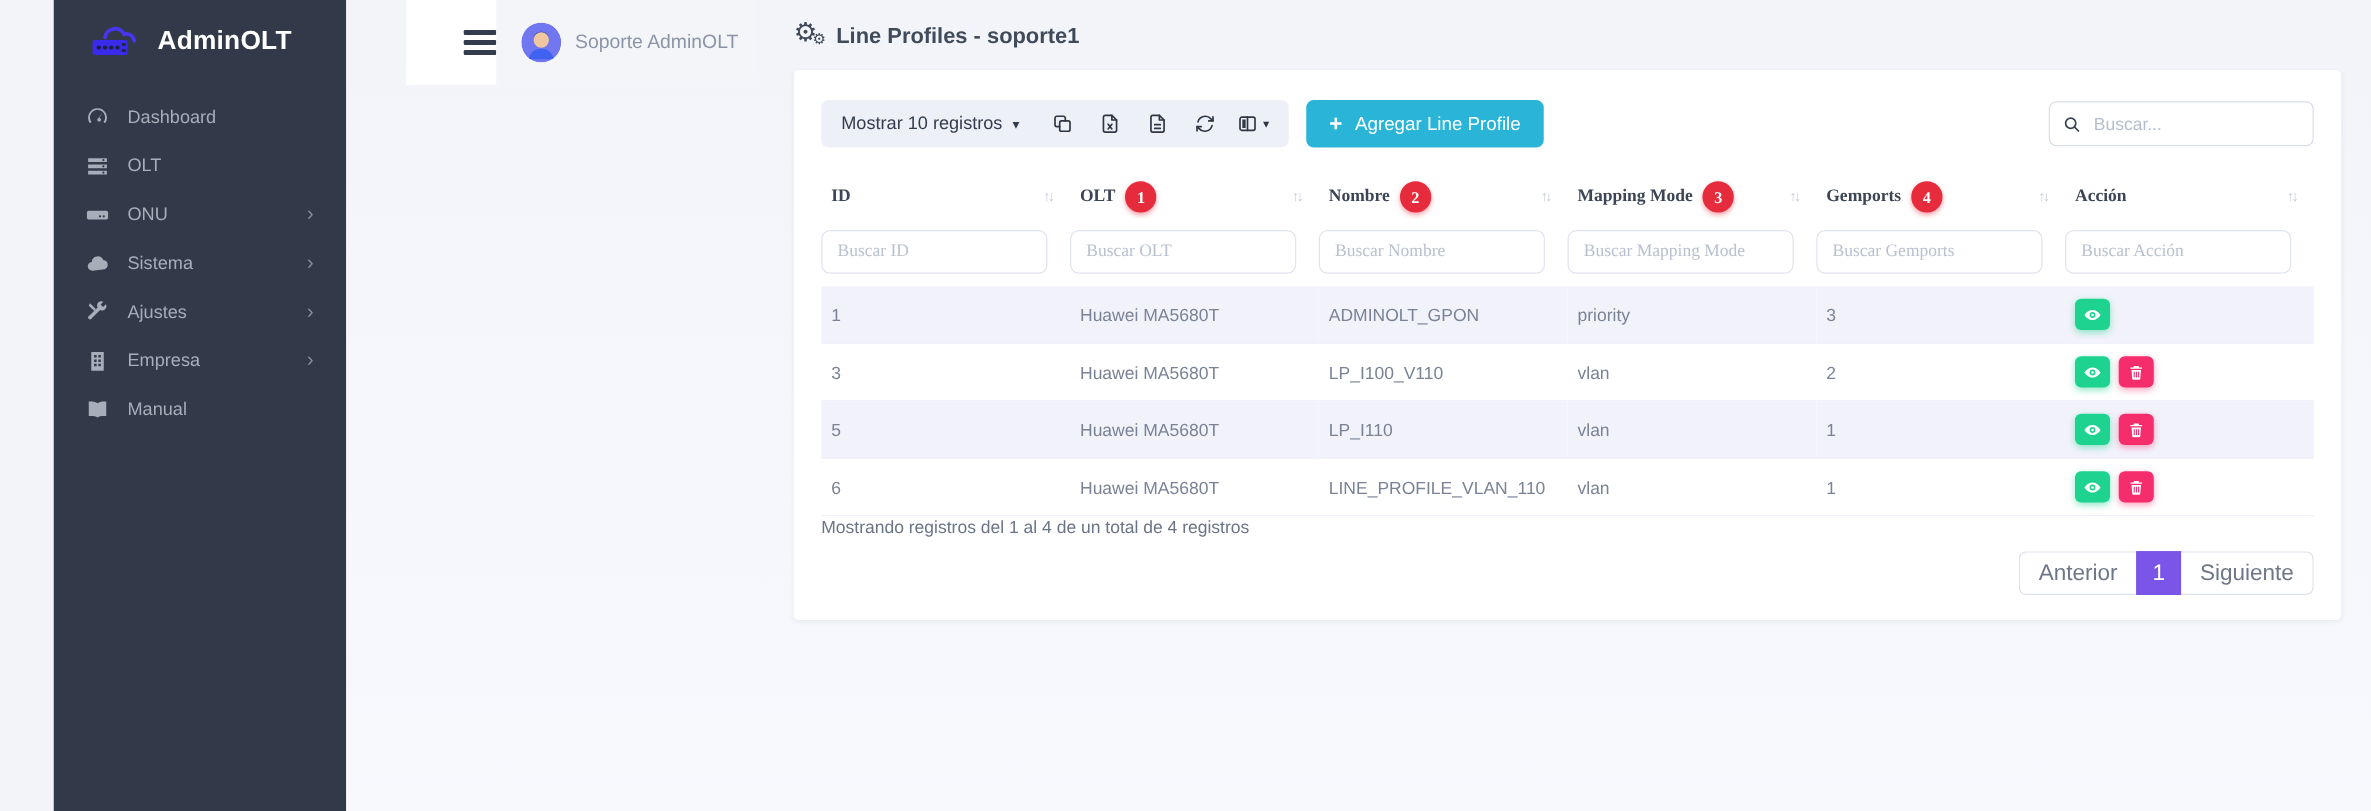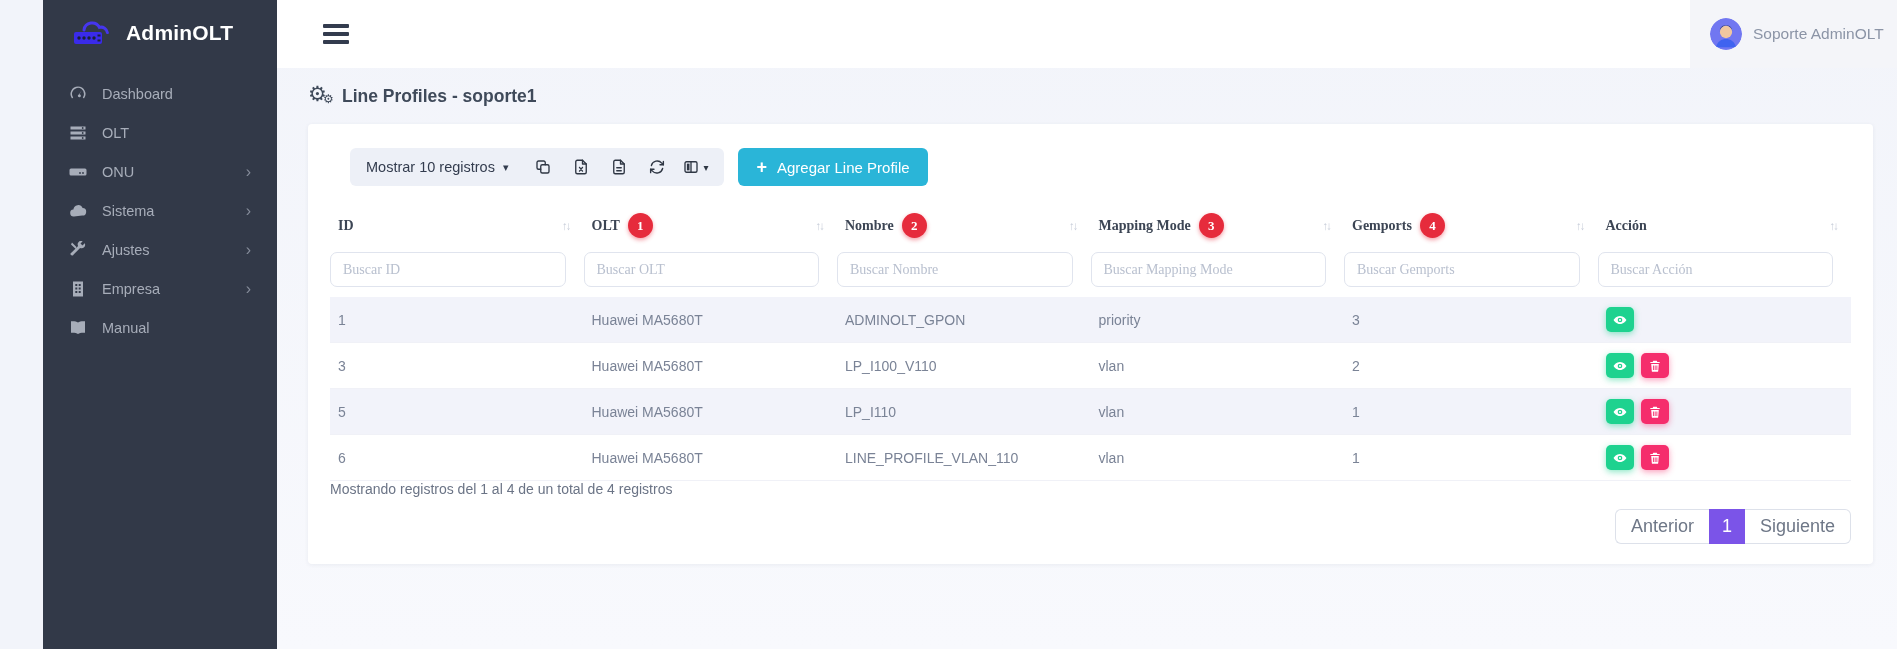--- a/index.html
+++ b/index.html
@@ -18,41 +18,41 @@
   .logo { height:66px; display:flex; align-items:center; padding-left:28px; cursor:pointer; }
   .logo-text { color:#fff; font-size:21px; font-weight:bold; margin-left:9px; letter-spacing:.2px; }
   .nav { padding-top:8px; }
   .nav-item { height:39px; display:flex; align-items:center; padding:0 26px; color:#a7adb9; font-size:14.5px; cursor:pointer; }
   .nav-icon { width:18px; height:18px; margin-right:15px; display:inline-flex; }
   .nav-icon svg { width:18px; height:18px; fill:#a7adb9; }
   .nav-label { flex:1; }
   .nav-chevron { color:#848b99; font-size:16px; line-height:1; }
 
   
-  .main { flex:1; display:flex; flex-direction:column; background:linear-gradient(180deg,#f2f4fa 0%, #f8f9fd 100%); }
+  .main { flex:1; display:flex; flex-direction:row; background:linear-gradient(180deg,#f2f4fa 0%, #f8f9fd 100%);padding-left:48px; }
   .topbar { height:68px; background:#ffffff; display:flex; align-items:center; justify-content:space-between; }
   .hamburger { margin-left:46px; width:26px; cursor:pointer; }
   .hamburger span { display:block; height:4px; background:#333c4e; border-radius:1px; margin-bottom:4px; }
   .hamburger span:last-child { margin-bottom:0; }
   .user-block { height:68px; width:207px; background:#f4f5f9; display:flex; align-items:center; padding-left:20px; cursor:pointer; }
   .avatar { width:32px; height:32px; border-radius:50%; overflow:hidden; margin-right:11px; flex:none; }
   .user-name { color:#8b94a6; font-size:15.5px; }
 
   
   .content { flex:1; padding:0 24px 0 31px; }
   .page-title-row { height:56px; display:flex; align-items:center; padding-left:0; color:#3f4a5a; }
   .cogs { position:relative; width:30px; height:24px; margin-right:4px; }
   .cog-big { font-size:21px; color:#3f4a5a; position:absolute; left:0; top:-2px; }
   .cog-small { font-size:12px; color:#3f4a5a; position:absolute; left:15px; top:8px; }
   .page-title { font-size:17.5px; font-weight:bold; color:#3f4a5a; }
 
   .card { background:#fff; border-radius:4px; box-shadow:0 1px 4px rgba(40,50,80,.07); padding:24px 22px 20px; height:440px; }
 
   
-  .toolbar { display:flex; align-items:center;margin-left:20px; }
+  .toolbar { display:flex; align-items:center; }
   .tool-group { display:flex; align-items:center; background:#edf0f7; border-radius:6px; height:38px; padding:0 10px 0 0; }
   .show-select { display:flex; align-items:center; height:38px; padding:0 16px; font-size:14.5px; color:#333c4e; cursor:pointer; }
   .show-select .caret { margin-left:8px; font-size:11px; color:#333c4e; }
   .tool-btn { width:38px; height:38px; display:flex; align-items:center; justify-content:center; background:transparent; border:none; cursor:pointer; }
   .tool-btn svg { width:18px; height:18px; stroke:#2f3744; fill:none; stroke-width:1.8; stroke-linecap:round; stroke-linejoin:round; }
   .tool-btn .caret { font-size:10px; color:#2f3744; margin-left:3px; }
   .add-btn { margin-left:14px; height:38px; background:var(--accent); color:#fff; border:none; border-radius:6px; font-size:15px; padding:0 18px; display:flex; align-items:center; cursor:pointer; font-family:inherit; }
   .add-btn .plus { font-size:18px; margin-right:10px; font-weight:bold; }
   .toolbar-spacer { flex:1; }
   .search-box { display:flex; align-items:center; width:212px; height:36px; border:1px solid #d9dee8; border-radius:6px; background:#fff; padding:0 10px; }
@@ -250,20 +250,27 @@
                 <path d="M6.5 7.5h3.5v9H6.5z" fill="#2f3744" stroke="none"></path>
               </svg>
               <span class="caret">▾</span>
             </button>
           </div>
           <button class="add-btn">
             <span class="plus">+</span>
             <span>Agregar Line Profile</span>
           </button>
           <div class="toolbar-spacer"></div>
+          <div class="search-box">
+            <svg viewBox="0 0 24 24">
+              <circle cx="10.5" cy="10.5" r="6.5"></circle>
+              <path d="M15.5 15.5L20.5 20.5"></path>
+            </svg>
+            <input type="text" placeholder="Buscar..." style="">
+          </div>
         </div>
 
         <table>
           <thead id="thead">
               <tr>
                 <th>
                   <span class="th-inner">
                     <span class="th-label">ID</span>
                     <span class="sort">↑↓</span>
                   </span>

